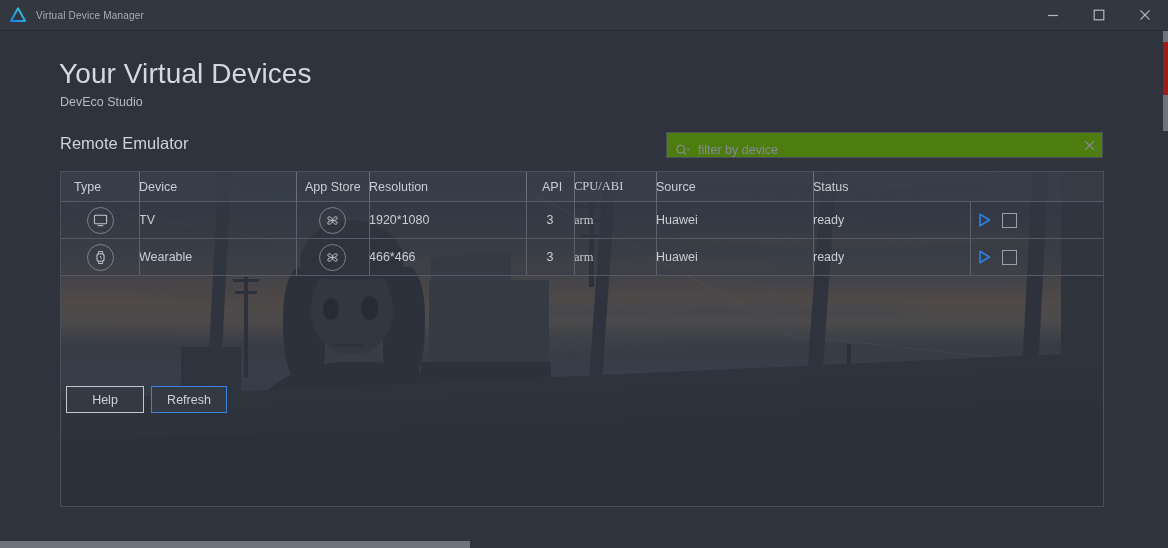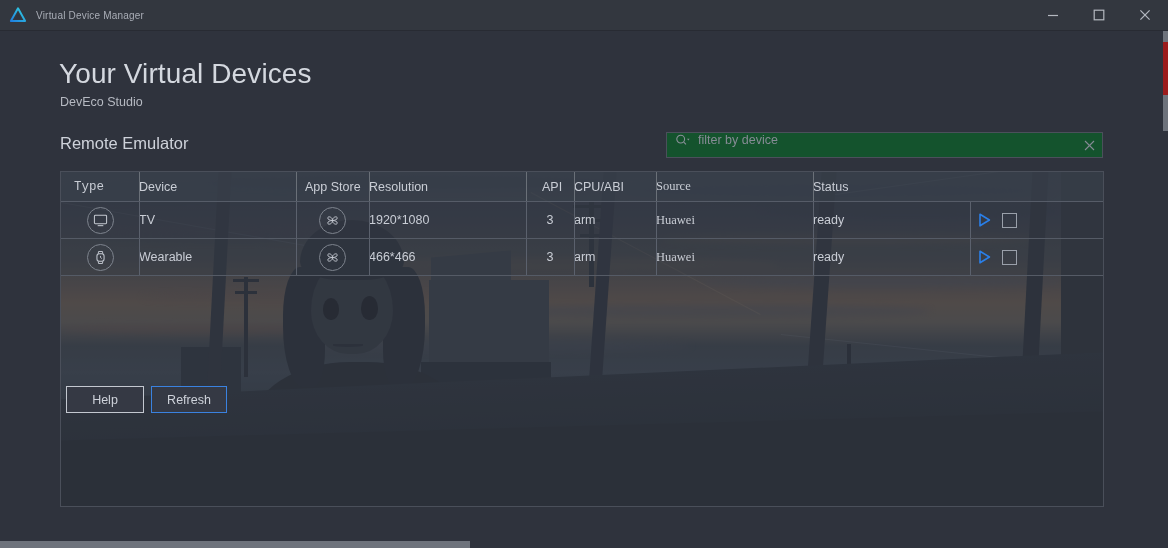--- a/index.html
+++ b/index.html
@@ -43,22 +43,22 @@
     font-size: 12.5px; color: #b6bac2;
   }
   #section-title {
     position: absolute; left: 60px; top: 103px;
     font-size: 16.5px; color: #ced2da; font-weight: 400;
   }
 
   
   #search-box {
     position: absolute; left: 666px; top: 101px; width: 437px; height: 26px;
-    background: #14532d; border: 1px solid #4b505b;
-    display: flex; align-items: flex-start;
+    background: #4d7c0f; border: 1px solid #4b505b;
+    display: flex; align-items: flex-end;
   }
   #search-icon { margin-left: 8px; width: 16px; height: 14px; flex: none; color: #8c919b; }
   #search-input {
     flex: 1; background: transparent; border: 0; outline: none;
     font-family: "Liberation Sans", sans-serif; font-size: 12.5px; color: #cfd3da;
     margin-left: 7px;
   }
   #search-input::placeholder { color: #868b95; }
   #search-clear { width: 26px; height: 24px; display: flex; align-items: center; justify-content: center; color: #868b95; }
 
@@ -150,25 +150,25 @@
   .cell + .cell::before {
     content: ""; position: absolute; left: 0; top: 0; bottom: 0; width: 1px;
     background: #5b616d;
   }
   #header-row .cell + .cell::before { background: #6a7078; }
   .c-type   { width: 78px;  justify-content: center; padding-left: 0; }
   .c-device { width: 157px; }
   .c-store  { width: 73px;  justify-content: center; padding-left: 0; }
   .c-res    { width: 157px; }
   .c-api    { width: 48px;  justify-content: center; padding-left: 0; }
-  .c-cpu    { width: 82px;  }
-  .c-source { width: 157px; font-family: Liberation Serif, serif; }
+  .c-cpu    { width: 82px; font-family: Liberation Serif, serif;  }
+  .c-source { width: 157px; }
   .c-status { width: 157px; }
   .c-actions{ width: 135px; }
-  #header-row .c-type   { justify-content: flex-start; padding-left: 13px; font-family: Liberation Mono, monospace; }
+  #header-row .c-type   { justify-content: flex-start; padding-left: 13px; }
   #header-row .c-store  { justify-content: flex-start; padding-left: 9px; }
   #header-row .c-api    { justify-content: flex-start; padding-left: 16px; }
 
   .icon-circle {
     width: 27px; height: 27px; border-radius: 50%;
     border: 1px solid #7d838d;
     display: flex; align-items: center; justify-content: center;
     color: #c3c8d0;
   }
   .action-icons { display: flex; align-items: center; gap: 10px; padding-left: 7px; }

